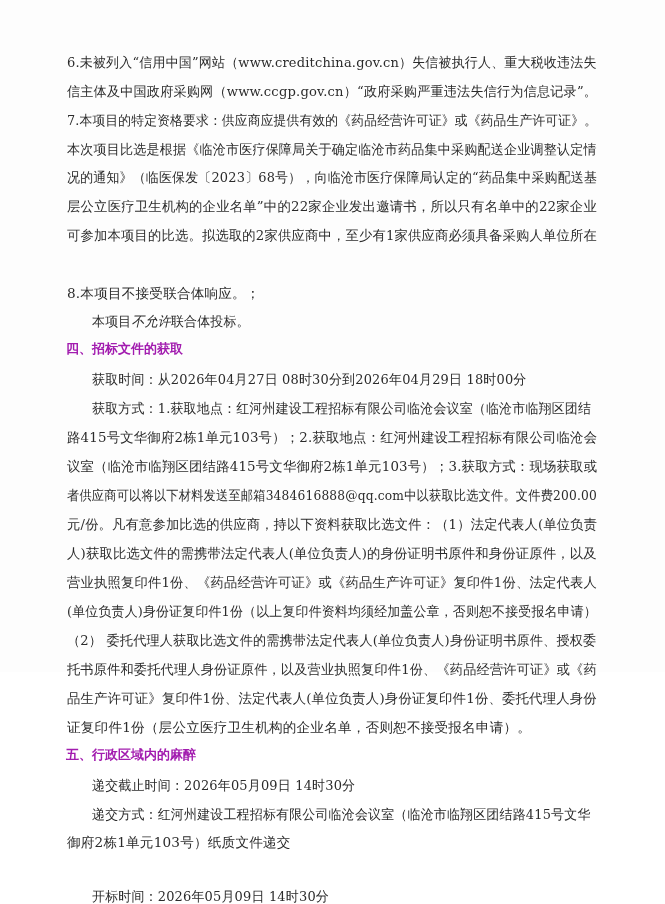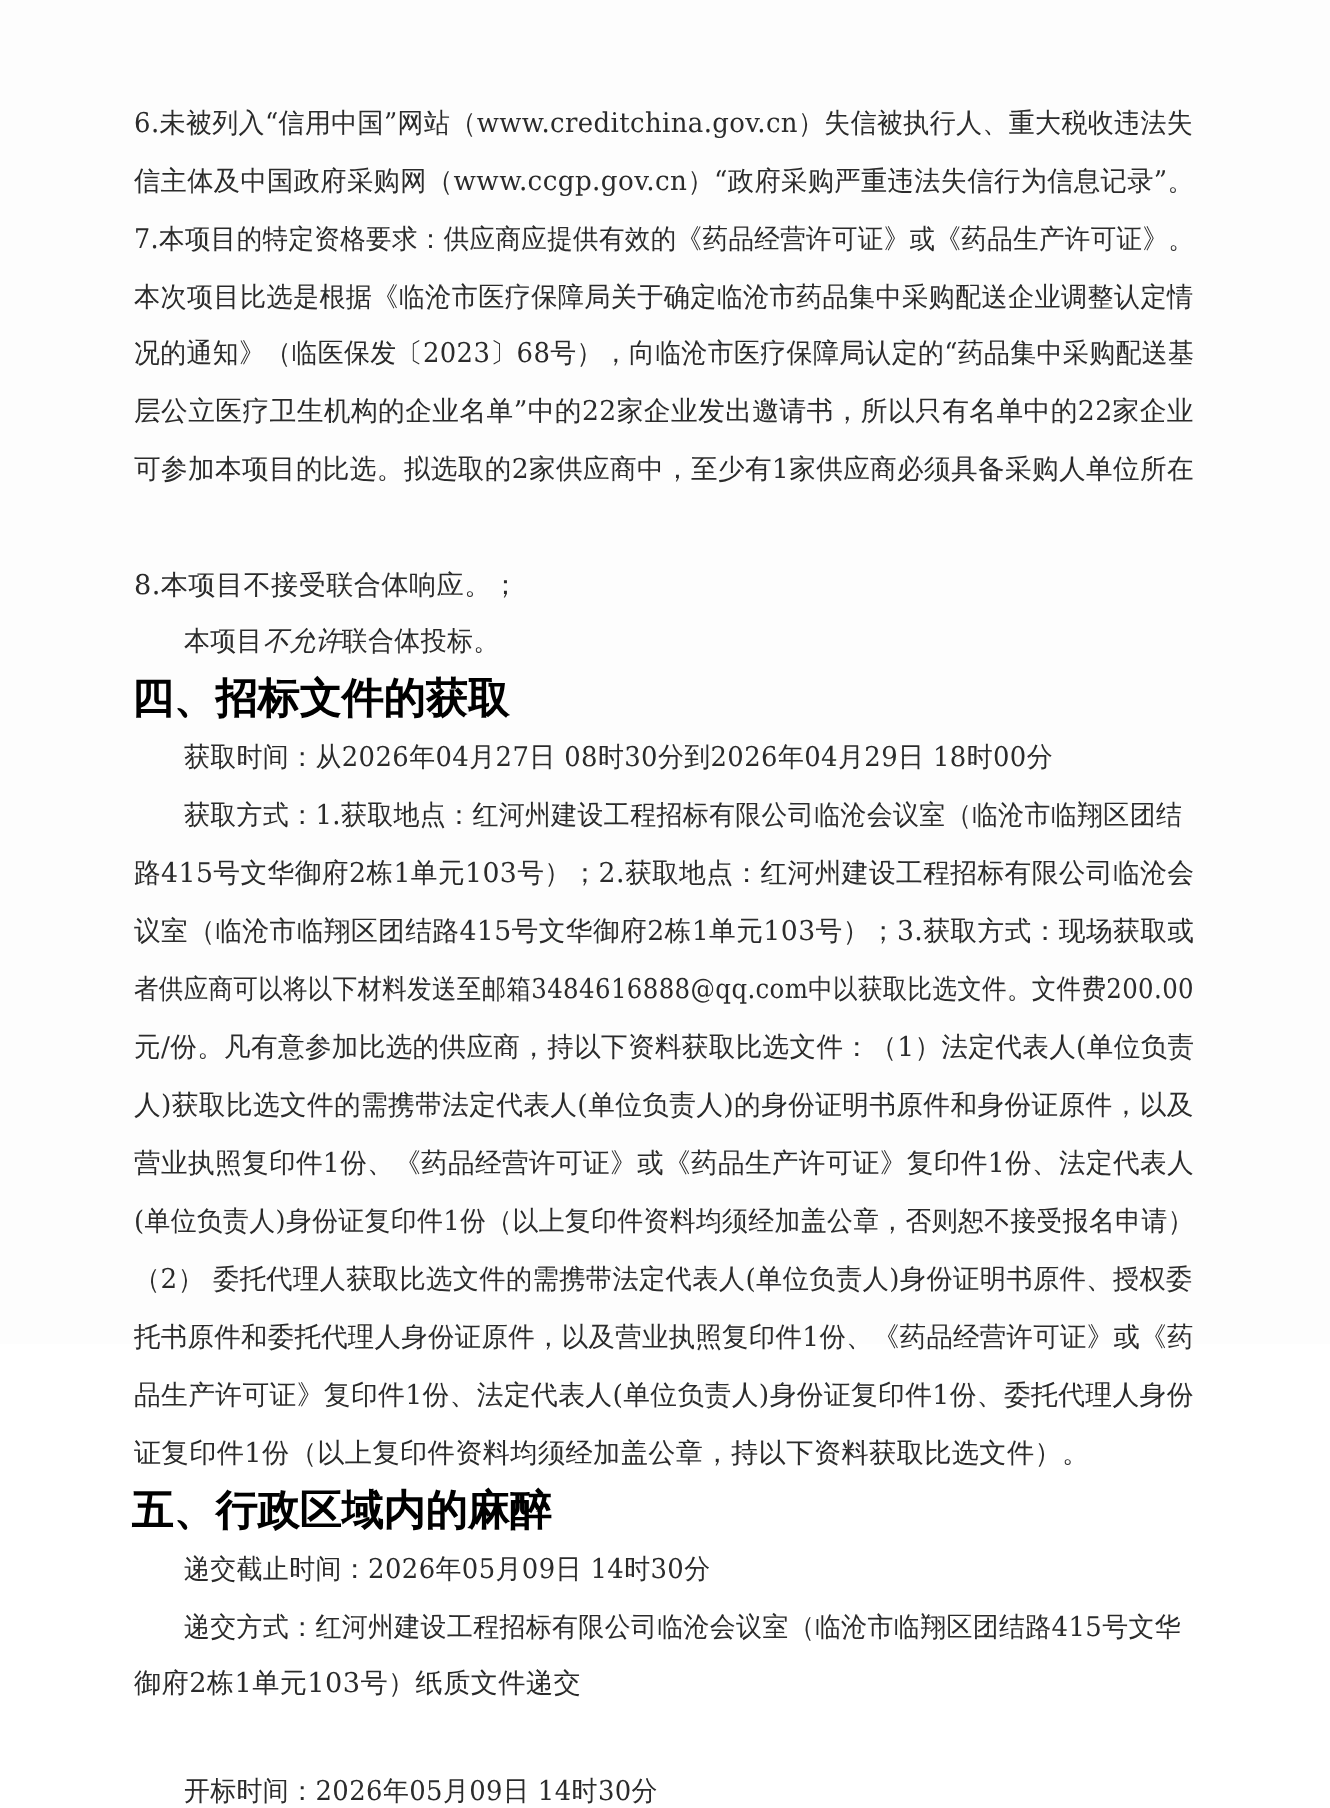--- a/index.html
+++ b/index.html
@@ -32,24 +32,24 @@
       white-space: nowrap;
       letter-spacing: 0.2px;
       color: #2b2b2b;
     }
     .indent { left: 92px; }
     .heading {
       position: absolute;
       left: 66px;
       font-family: "DejaVu Sans", "Liberation Sans", sans-serif;
       font-weight: bold;
-      font-size: 21px;
+      font-size: 13px;
       line-height: 22px;
       white-space: nowrap;
-      color: #000000;
+      color: #a21caf;
     }
     .ital { font-style: italic; }
   </style>
 </head>
 <body>
 
 <div class="page">
 
   <div class="line" style="top: 52px; transform-origin: left top; transform: scaleX(0.955);">6.未被列入“信用中国”网站（www.creditchina.gov.cn）失信被执行人、重大税收违法失</div>
   <div class="line" style="top: 81px; transform-origin: left top; transform: scaleX(0.965);">信主体及中国政府采购网（www.ccgp.gov.cn）“政府采购严重违法失信行为信息记录”。</div>
@@ -71,21 +71,21 @@
   <div class="line" style="top: 427px; transform-origin: left top; transform: scaleX(0.983);">路415号文华御府2栋1单元103号）；2.获取地点：红河州建设工程招标有限公司临沧会</div>
   <div class="line" style="top: 456px; transform-origin: left top; transform: scaleX(0.983);">议室（临沧市临翔区团结路415号文华御府2栋1单元103号）；3.获取方式：现场获取或</div>
   <div class="line" style="top: 485px; transform-origin: left top; transform: scaleX(0.9);">者供应商可以将以下材料发送至邮箱3484616888@qq.com中以获取比选文件。文件费200.00</div>
   <div class="line" style="top: 514px; transform-origin: left top; transform: scaleX(0.976);">元/份。凡有意参加比选的供应商，持以下资料获取比选文件：（1）法定代表人(单位负责</div>
   <div class="line" style="top: 543px; transform-origin: left top; transform: scaleX(0.98);">人)获取比选文件的需携带法定代表人(单位负责人)的身份证明书原件和身份证原件，以及</div>
   <div class="line" style="top: 572px; transform-origin: left top; transform: scaleX(0.978);">营业执照复印件1份、《药品经营许可证》或《药品生产许可证》复印件1份、法定代表人</div>
   <div class="line" style="top: 601px; transform-origin: left top; transform: scaleX(0.95);">(单位负责人)身份证复印件1份（以上复印件资料均须经加盖公章，否则恕不接受报名申请）</div>
   <div class="line" style="top: 630px; transform-origin: left top; transform: scaleX(0.965);">（2） 委托代理人获取比选文件的需携带法定代表人(单位负责人)身份证明书原件、授权委</div>
   <div class="line" style="top: 659px; transform-origin: left top; transform: scaleX(0.969);">托书原件和委托代理人身份证原件，以及营业执照复印件1份、《药品经营许可证》或《药</div>
   <div class="line" style="top: 688px; transform-origin: left top; transform: scaleX(0.983);">品生产许可证》复印件1份、法定代表人(单位负责人)身份证复印件1份、委托代理人身份</div>
-  <div class="line" style="top:717px">证复印件1份（以上复印件资料均须经加盖公章，持以下资料获取比选文件）。</div>
+  <div class="line" style="top:717px">证复印件1份（层公立医疗卫生机构的企业名单，否则恕不接受报名申请）。</div>
 
   <div class="heading" style="top:744px">五、行政区域内的麻醉</div>
   <div class="line indent" style="top: 775px; transform-origin: left top; transform: scaleX(0.953);">递交截止时间：2026年05月09日 14时30分</div>
   <div class="line indent" style="top: 804px; transform-origin: left top; transform: scaleX(0.953);">递交方式：红河州建设工程招标有限公司临沧会议室（临沧市临翔区团结路415号文华</div>
   <div class="line" style="top:832px">御府2栋1单元103号）纸质文件递交</div>
 
   <div class="line indent" style="top: 886px; transform-origin: left top; transform: scaleX(0.953);">开标时间：2026年05月09日 14时30分</div>
 
 </div>
 

